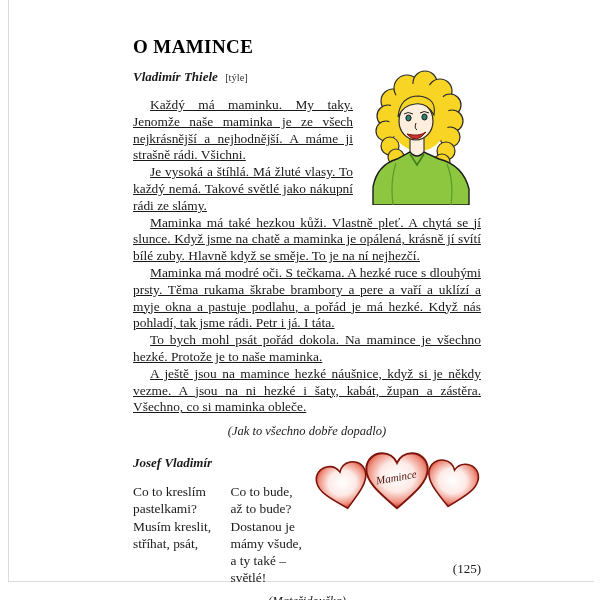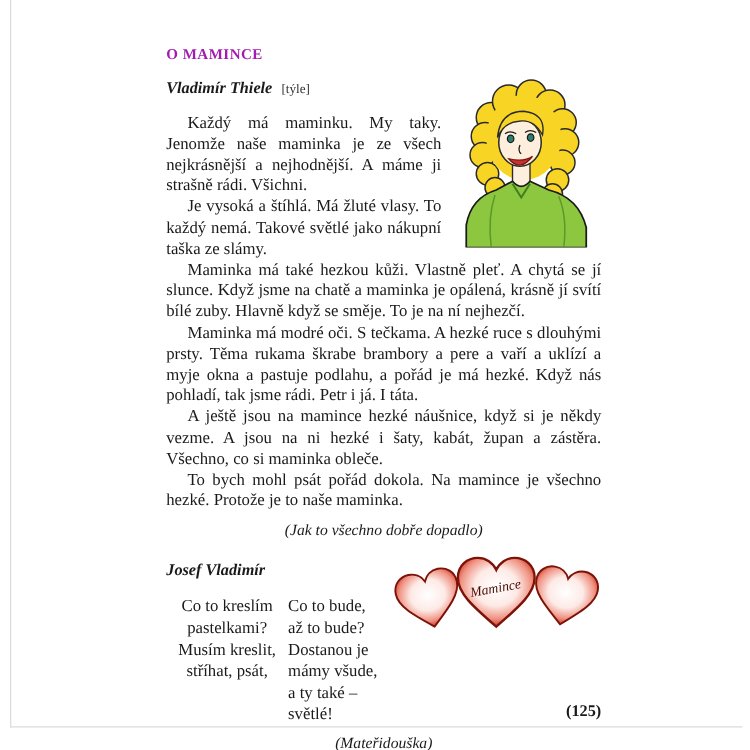--- a/index.html
+++ b/index.html
@@ -10,49 +10,49 @@
     color:#1a1a1a;
     position:relative;
     overflow:hidden;
   }
   .frame-left   { position:absolute; left:8px; top:0; width:1px; height:582px; background:#dcdcdc; }
   .frame-bottom { position:absolute; left:8px; top:581px; width:586px; height:1px; background:#dcdcdc; }
 
   .content { position:absolute; left:133px; top:26px; width:348px; }
 
   .title {
-    color:#a21caf;
-    font-size:12px; font-weight:bold;
+    color:#000000;
+    font-size:19px; font-weight:bold;
     letter-spacing:0.4px;
     margin:10px 0 11px 0;
   }
   .author { font-size:13px; font-weight:bold; font-style:italic; margin:0 0 12px 0; }
   .author .note { font-weight:normal; font-style:normal; font-size:10.5px; color:#333; margin-left:4px; }
 
   .fig-woman { float:right; width:118px; height:136px; margin:-2px 0 6px 10px; }
   .fig-hearts { float:right; width:168px; height:62px; margin:-4px 0 4px 8px; }
 
   .body-text p {
     margin:0; font-size:13.4px; line-height:16.8px;
-    text-align:justify; text-indent:17px;
+    text-align:justify; text-indent:17px;text-decoration:underline;
   }
   .attribution {
     font-size:12.5px; font-style:italic;
     text-align:center; margin:8px 0 0 0;
   }
 
   .section2 { margin-top:16px; }
   .poem-row { display:flex; margin-top:6px; }
   .poem-col { font-size:13.4px; line-height:17.2px; }
-  .poem-col.left { width:182px;text-align:center; }
+  .poem-col.left { width:182px; }
   .poem-col span { display:block; }
 
   .page-number {
     position:absolute; left:133px; top:561px; width:348px;
-    text-align:right; font-size:13px; font-weight:bold;
+    text-align:right; font-size:13px; font-weight:normal;
   }
 </style>
 </head>
 <body>
 
 <div class="frame-left"></div>
 <div class="frame-bottom"></div>
 
 <div class="content">
 
@@ -103,25 +103,25 @@
       </svg>
     </figure>
 
     <p class="author">
       <span>Vladimír Thiele</span>
       <span class="note">[týle]</span>
     </p>
 
     <div class="body-text">
       <p>Každý má maminku. My taky. Jenomže naše maminka je ze všech nejkrásnější a nejhodnější. A máme ji strašně rádi. Všichni.</p>
-      <p>Je vysoká a štíhlá. Má žluté vlasy. To každý nemá. Takové světlé jako nákupní taška ze slámy.</p>
+      <p>Je vysoká a štíhlá. Má žluté vlasy. To každý nemá. Takové světlé jako nákupní rádi ze slámy.</p>
       <p>Maminka má také hezkou kůži. Vlastně pleť. A chytá se jí slunce. Když jsme na chatě a maminka je opálená, krásně jí svítí bílé zuby. Hlavně když se směje. To je na ní nejhezčí.</p>
       <p>Maminka má modré oči. S tečkama. A hezké ruce s dlouhými prsty. Těma rukama škrabe brambory a pere a vaří a uklízí a myje okna a pastuje podlahu, a pořád je má hezké. Když nás pohladí, tak jsme rádi. Petr i já. I táta.</p>
+      <p>To bych mohl psát pořád dokola. Na mamince je všechno hezké. Protože je to naše maminka.</p>
       <p>A ještě jsou na mamince hezké náušnice, když si je někdy vezme. A jsou na ni hezké i šaty, kabát, župan a zástěra. Všechno, co si maminka obleče.</p>
-      <p>To bych mohl psát pořád dokola. Na mamince je všechno hezké. Protože je to naše maminka.</p>
     </div>
 
     <p class="attribution">(Jak to všechno dobře dopadlo)</p>
   </section>
 
   <section class="section2">
 
     <figure class="fig-hearts">
       <svg width="168" height="62" viewBox="0 0 168 62" xmlns="http://www.w3.org/2000/svg">
         <defs>

